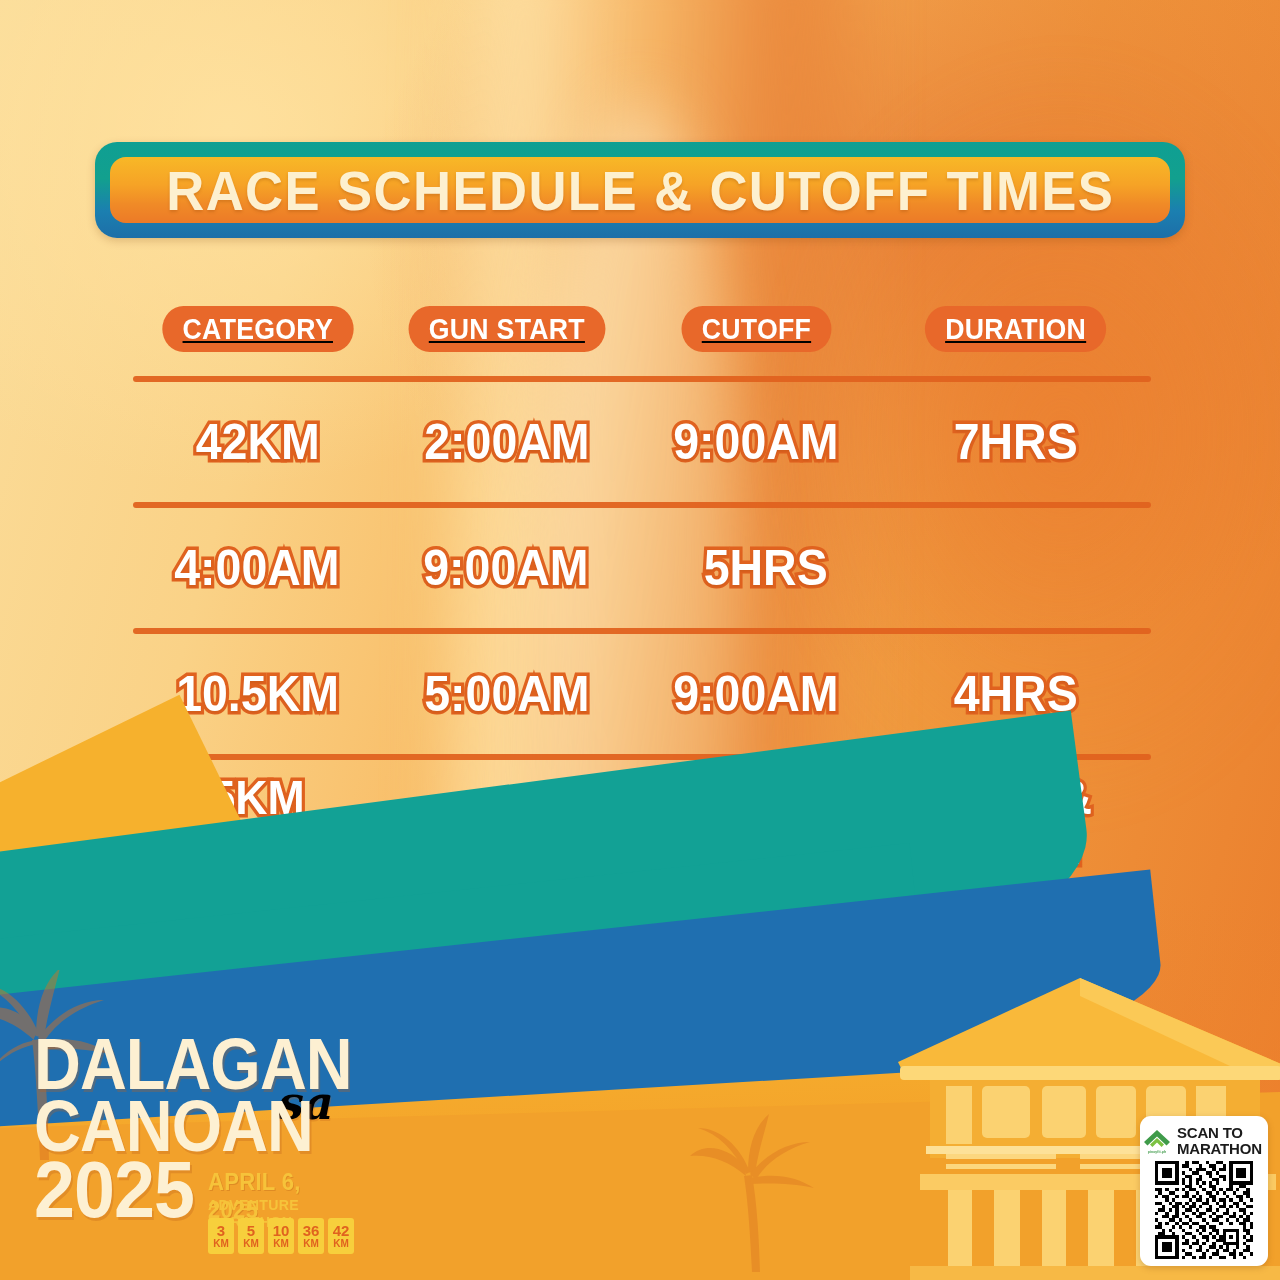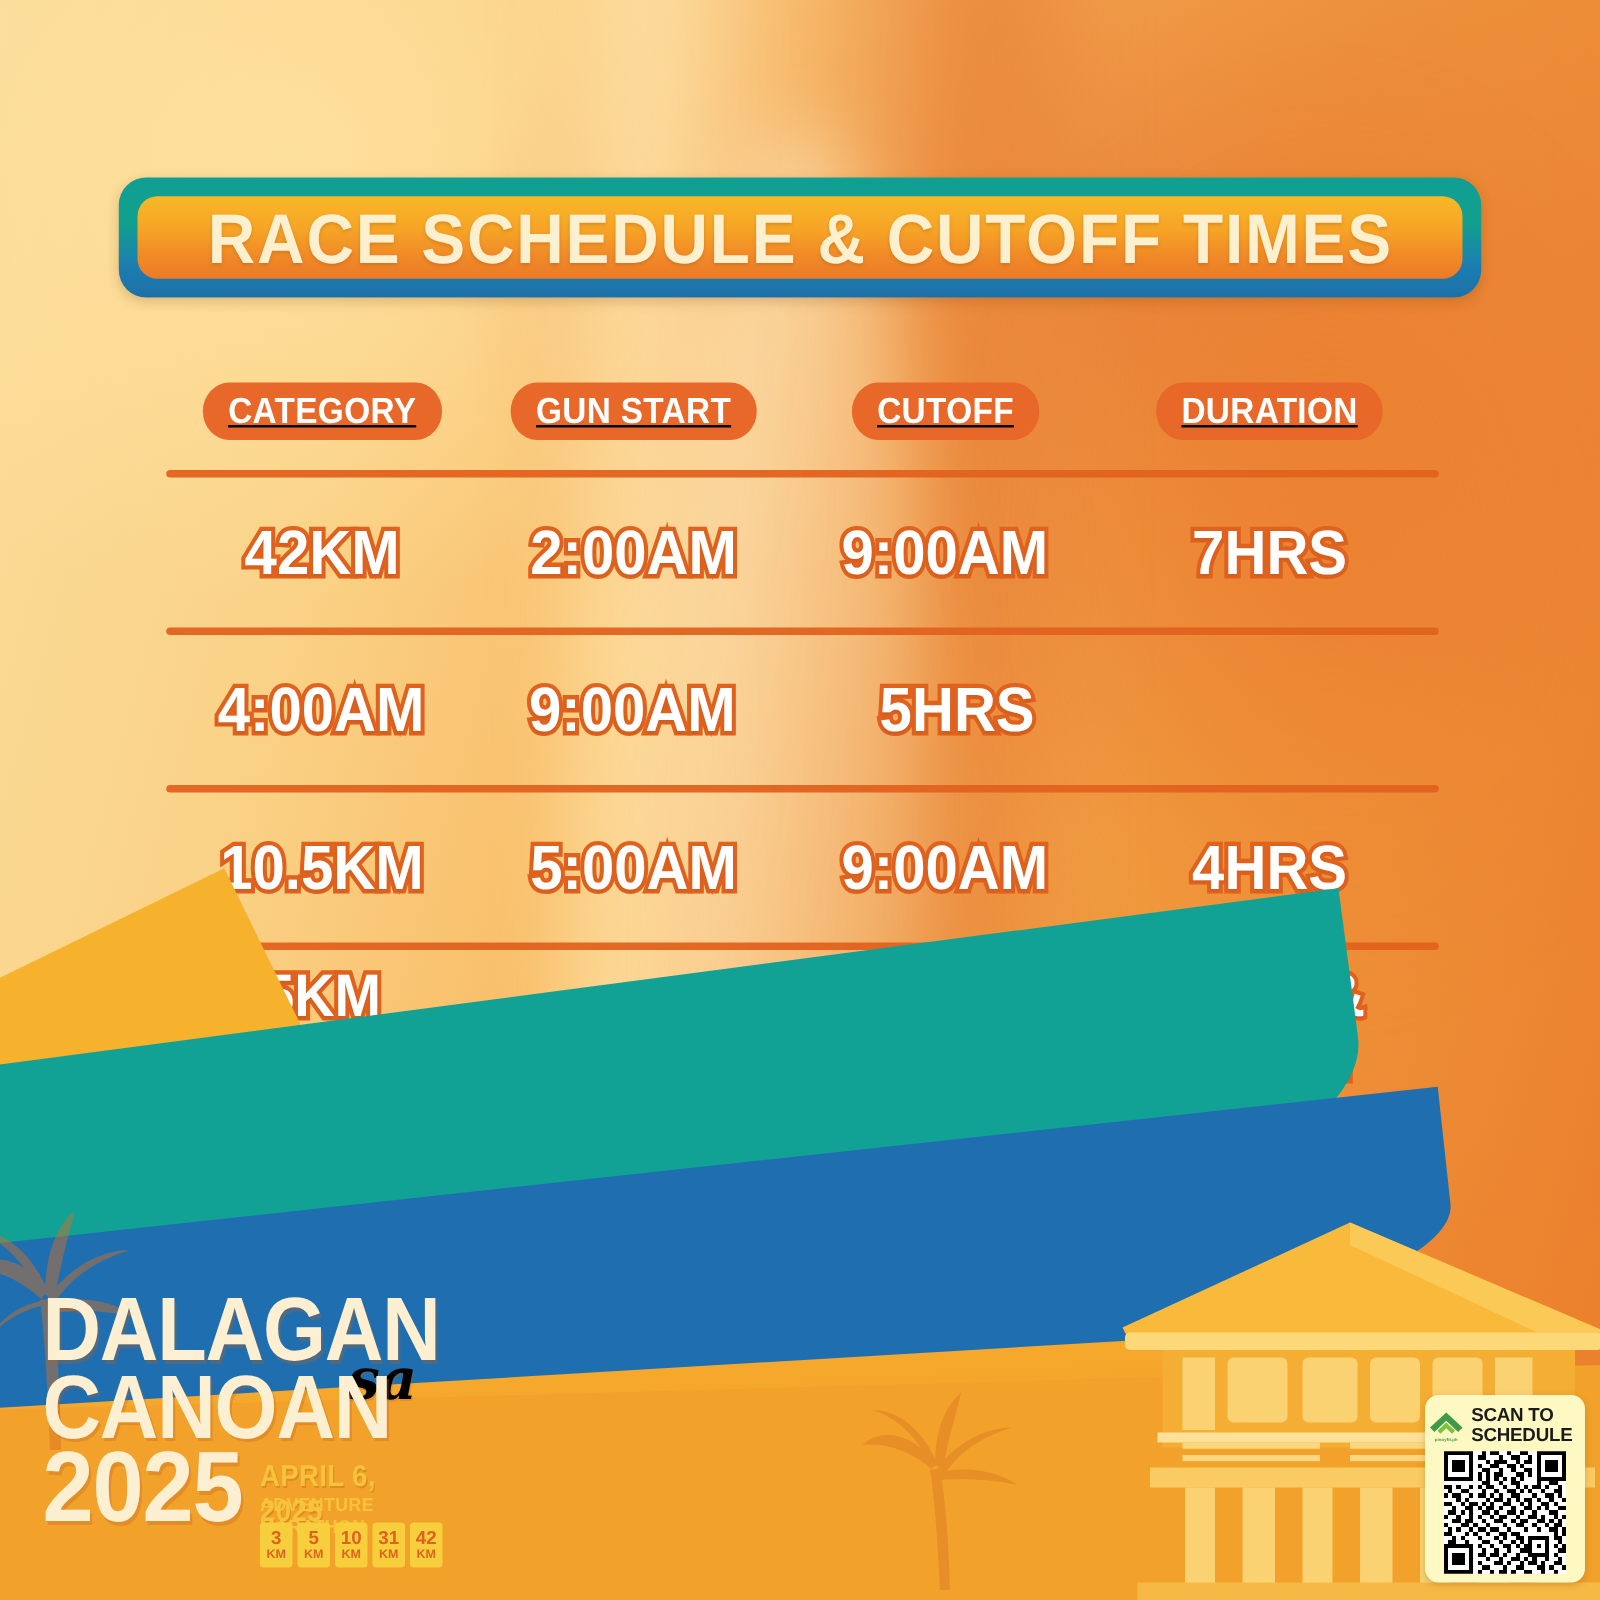--- a/index.html
+++ b/index.html
@@ -175,21 +175,21 @@
     display:flex;flex-direction:column;align-items:center;justify-content:center;
     color:#e0621f;font-weight:bold;line-height:1.02;
     font-family:"Liberation Sans Narrow","Liberation Sans",sans-serif;
   }
   .badge .n{font-size:15px;}
   .badge .u{font-size:10px;}
 
   
   .qr-card{
     position:absolute;right:12px;bottom:14px;width:128px;height:150px;
-    background:#fef9c3;border-radius:11px;padding:8px 2px 7px;
+    background:#ffffff;border-radius:11px;padding:8px 2px 7px;
     box-sizing:border-box;box-shadow:0 2px 6px rgba(120,60,10,.25);
   }
   .qr-head{display:flex;align-items:center;gap:5px;height:34px;}
   .qr-logo{width:30px;display:flex;flex-direction:column;align-items:center;}
   .qr-logo-txt{font-size:3.4px;color:#3f9b4a;font-weight:bold;letter-spacing:.1px;margin-top:1px;}
   .qr-title{
     font-family:"Liberation Sans Narrow","Liberation Sans",sans-serif;
     font-weight:bold;font-size:15px;color:#1b1b1b;line-height:1.04;letter-spacing:-.2px;
   }
   .qr-code{width:112px;height:98px;margin:3px auto 0;}
@@ -390,42 +390,42 @@
       </div>
       <div class="badge">
         <span class="n">5</span>
         <span class="u">KM</span>
       </div>
       <div class="badge">
         <span class="n">10</span>
         <span class="u">KM</span>
       </div>
       <div class="badge">
-        <span class="n">31</span>
+        <span class="n">36</span>
         <span class="u">KM</span>
       </div>
       <div class="badge">
         <span class="n">42</span>
         <span class="u">KM</span>
       </div>
     </div>
   </div>
 
   <div class="qr-card">
     <div class="qr-head">
       <div class="qr-logo">
         <svg width="28" height="20" viewBox="0 0 28 20">
           <path d="M14 1 L27 13 L23.5 16.5 L14 7.5 L4.5 16.5 L1 13 Z" fill="#3f9b4a"></path>
           <path d="M14 9 L21 15.6 L18.6 18 L14 13.6 L9.4 18 L7 15.6 Z" fill="#7cc242"></path>
         </svg>
         <div class="qr-logo-txt">pinoyfit.ph</div>
       </div>
       <div class="qr-title">
         <div>SCAN TO</div>
-        <div>SCHEDULE</div>
+        <div>MARATHON</div>
       </div>
     </div>
     <div class="qr-code">
       <svg width="112" height="98" viewBox="0 0 29 29" shape-rendering="crispEdges">
         <rect width="29" height="29" fill="#ffffff"></rect>
         <g fill="#000000">
 
           <path d="M0 0h7v7h-7z"></path>
             <path d="M1 1h5v5h-5z" fill="#fff"></path>
             <path d="M2 2h3v3h-3z"></path>

